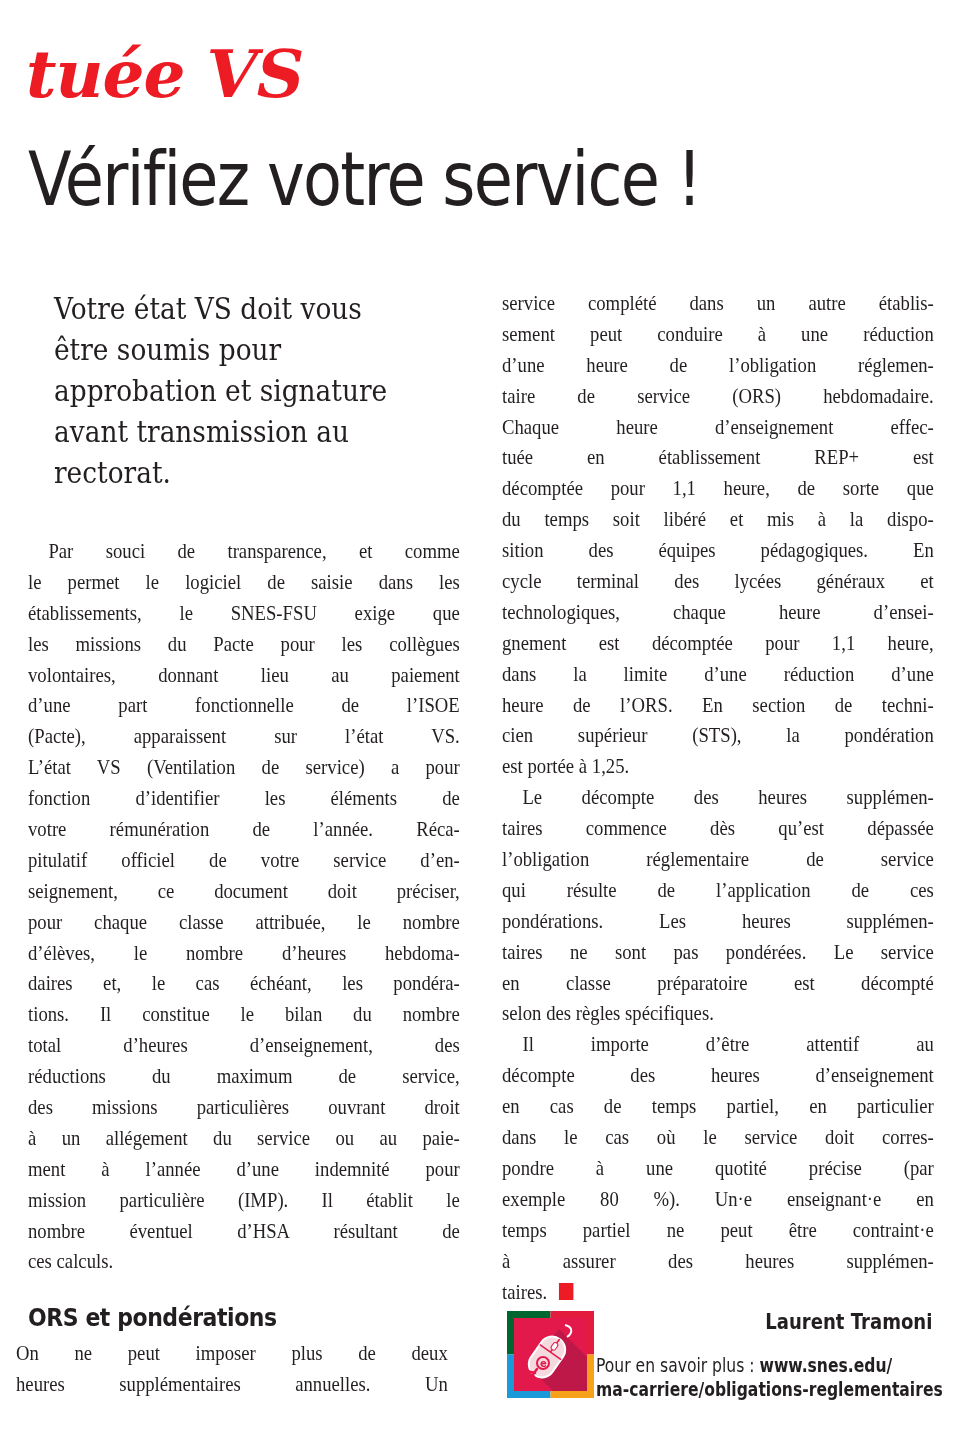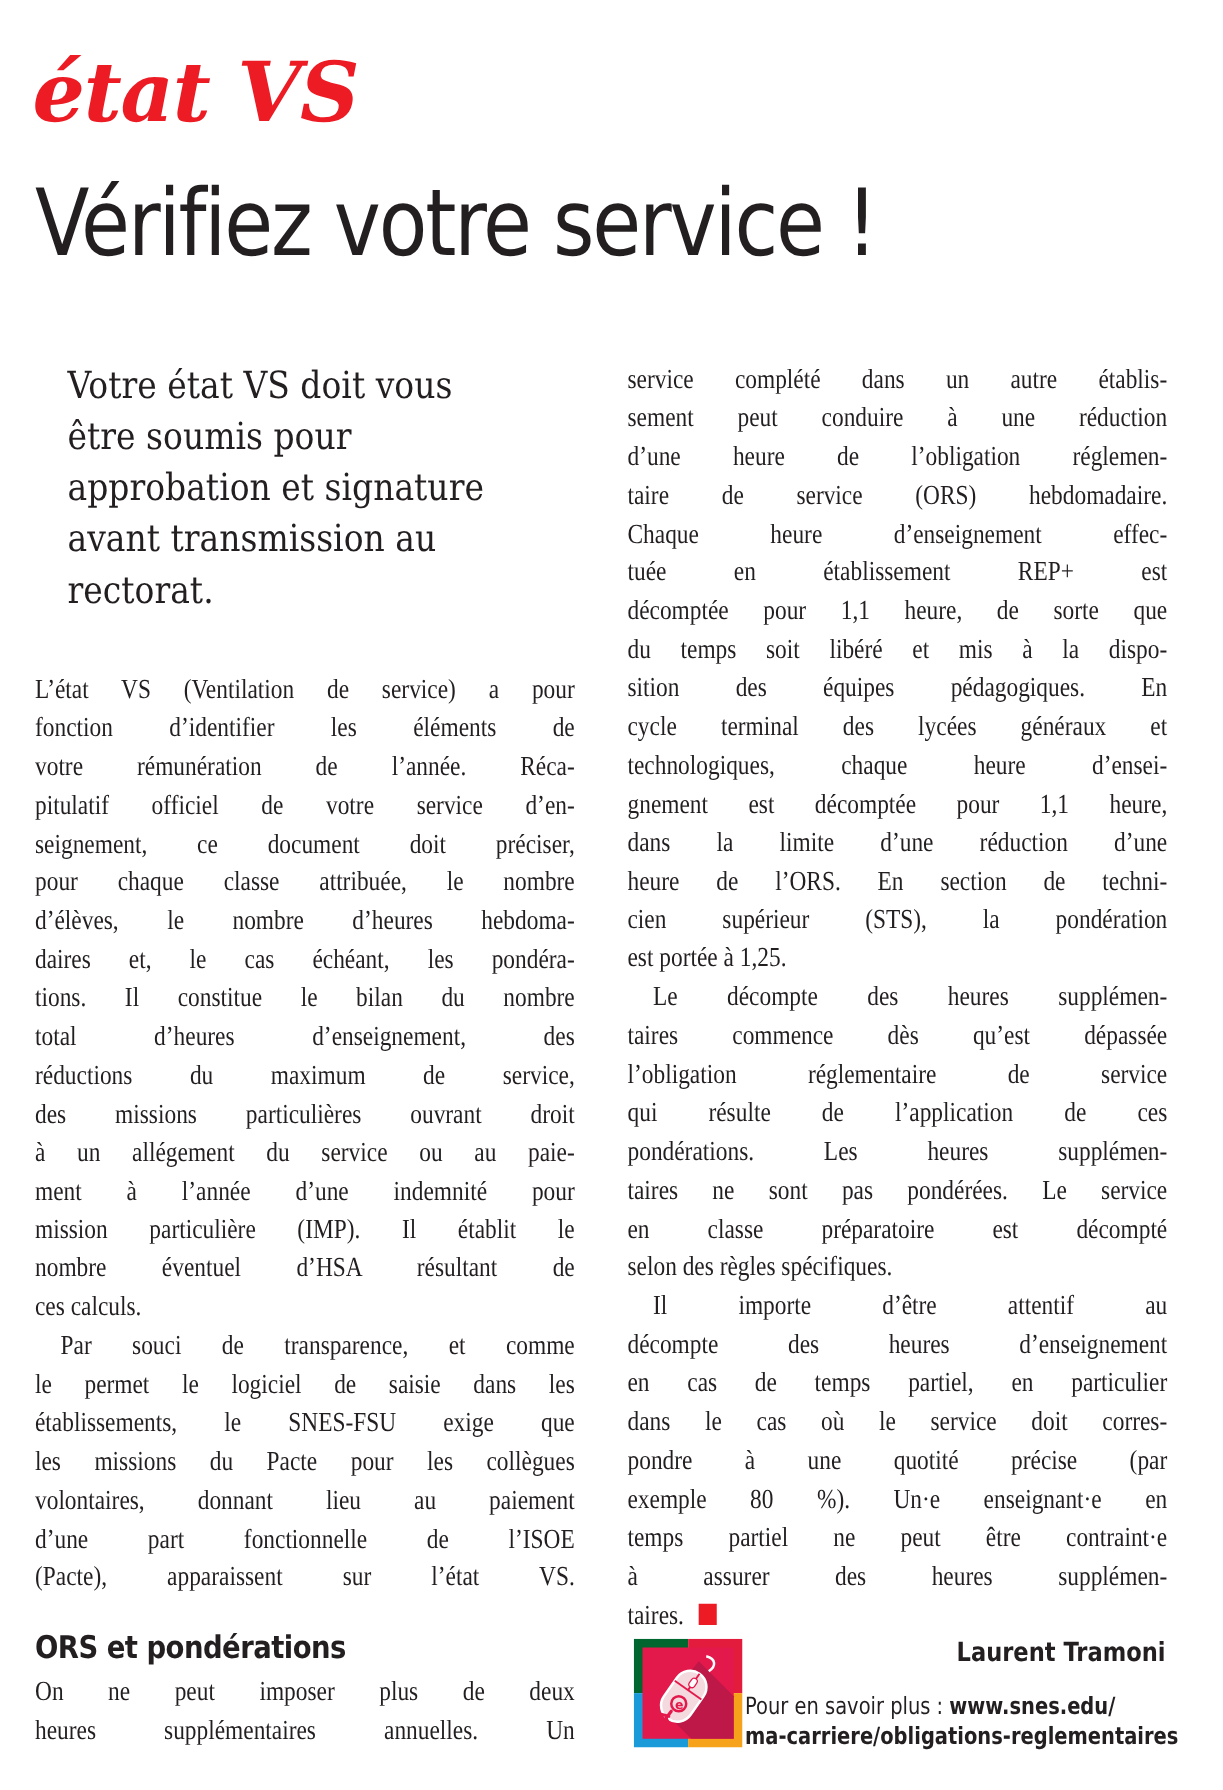--- a/index.html
+++ b/index.html
@@ -33,80 +33,80 @@
     .col .ln.last { text-align-last: left; }
     .col .ln.indent { text-indent: 24px; }
     .col-left { left: 28px; top: 536px; }
     .col-right { left: 502px; top: 288px; }
 
     .subhead {
       position: absolute; left: 28px; top: 1302px;
       font-family: "DejaVu Sans", sans-serif; font-weight: bold; font-size: 25px; line-height: 32px; color: #231f20;
       transform: scaleX(0.88); transform-origin: left top; letter-spacing: -0.5px;
     }
-    .col-left2 { left: 28px; top: 1338px; }
+    .col-left2 { left: 16px; top: 1338px; }
 
     .end-mark { display: inline-block; width: 17px; height: 17px; background: #ed1c24; margin-left: 14px; vertical-align: -1px; }
 
     .author {
       position: absolute; right: 46px; top: 1308px;
       font-family: "DejaVu Sans", sans-serif; font-weight: bold; font-size: 21px; line-height: 28px; color: #231f20;
       transform: scaleX(0.86); transform-origin: right top;
     }
     .more {
       position: absolute; left: 596px; top: 1353px;
       font-family: "DejaVu Sans", sans-serif; font-size: 19px; line-height: 24px; color: #231f20;
       transform: scaleX(0.82); transform-origin: left top; white-space: nowrap;
     }
     .more b { font-weight: bold; }
 
     .logo { position: absolute; left: 507px; top: 1311px; width: 87px; height: 87px; }
   </style>
 </head>
 <body>
 
-<div class="kicker">état VS</div>
+<div class="kicker">tuée VS</div>
 <h1 class="title" style="margin:0">Vérifiez votre service !</h1>
 
 <div class="lead">
   <div>Votre état VS doit vous</div>
   <div>être soumis pour</div>
   <div>approbation et signature</div>
   <div>avant transmission au</div>
   <div>rectorat.</div>
 </div>
 
 <div class="col col-left">
+  <div>
+    <div class="ln indent">Par souci de transparence, et comme</div>
+    <div class="ln">le permet le logiciel de saisie dans les</div>
+    <div class="ln">établissements, le SNES-FSU exige que</div>
+    <div class="ln">les missions du Pacte pour les collègues</div>
+    <div class="ln">volontaires, donnant lieu au paiement</div>
+    <div class="ln">d’une part fonctionnelle de l’ISOE</div>
+    <div class="ln">(Pacte), apparaissent sur l’état VS.</div>
+  </div>
   <div>
     <div class="ln">L’état VS (Ventilation de service) a pour</div>
     <div class="ln">fonction d’identifier les éléments de</div>
     <div class="ln">votre rémunération de l’année. Réca-</div>
     <div class="ln">pitulatif officiel de votre service d’en-</div>
     <div class="ln">seignement, ce document doit préciser,</div>
     <div class="ln">pour chaque classe attribuée, le nombre</div>
     <div class="ln">d’élèves, le nombre d’heures hebdoma-</div>
     <div class="ln">daires et, le cas échéant, les pondéra-</div>
     <div class="ln">tions. Il constitue le bilan du nombre</div>
     <div class="ln">total d’heures d’enseignement, des</div>
     <div class="ln">réductions du maximum de service,</div>
     <div class="ln">des missions particulières ouvrant droit</div>
     <div class="ln">à un allégement du service ou au paie-</div>
     <div class="ln">ment à l’année d’une indemnité pour</div>
     <div class="ln">mission particulière (IMP). Il établit le</div>
     <div class="ln">nombre éventuel d’HSA résultant de</div>
     <div class="ln last">ces calculs.</div>
-  </div>
-  <div>
-    <div class="ln indent">Par souci de transparence, et comme</div>
-    <div class="ln">le permet le logiciel de saisie dans les</div>
-    <div class="ln">établissements, le SNES-FSU exige que</div>
-    <div class="ln">les missions du Pacte pour les collègues</div>
-    <div class="ln">volontaires, donnant lieu au paiement</div>
-    <div class="ln">d’une part fonctionnelle de l’ISOE</div>
-    <div class="ln">(Pacte), apparaissent sur l’état VS.</div>
   </div>
 </div>
 
 <h2 class="subhead" style="margin:0">ORS et pondérations</h2>
 
 <div class="col col-left2">
   <div class="ln">On ne peut imposer plus de deux</div>
   <div class="ln">heures supplémentaires annuelles. Un</div>
 </div>
 

